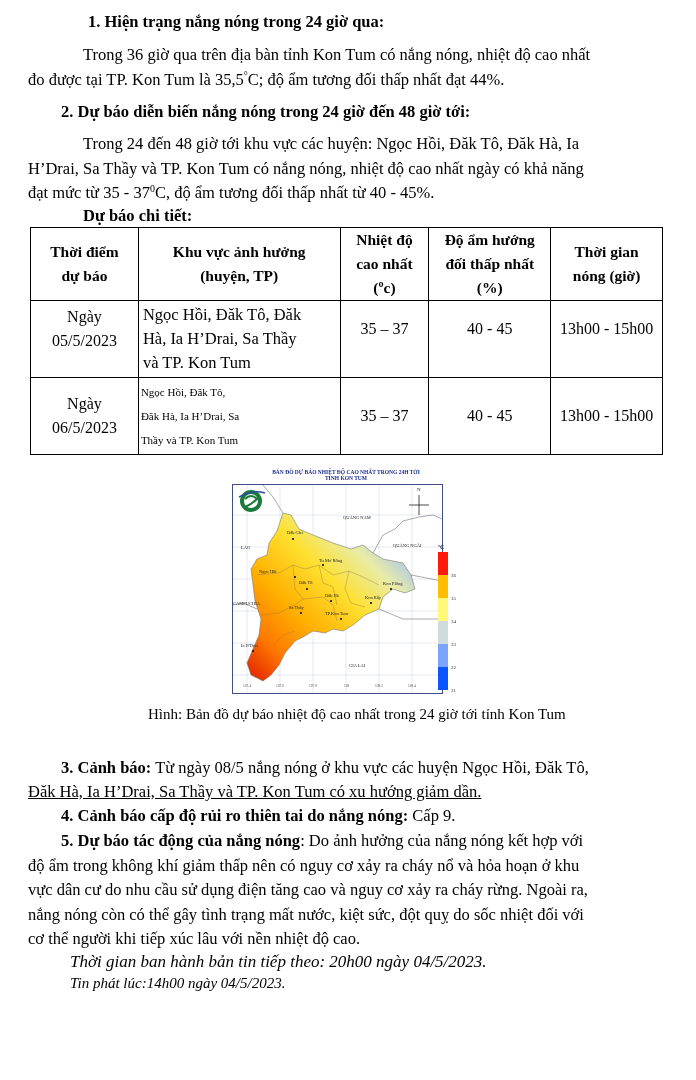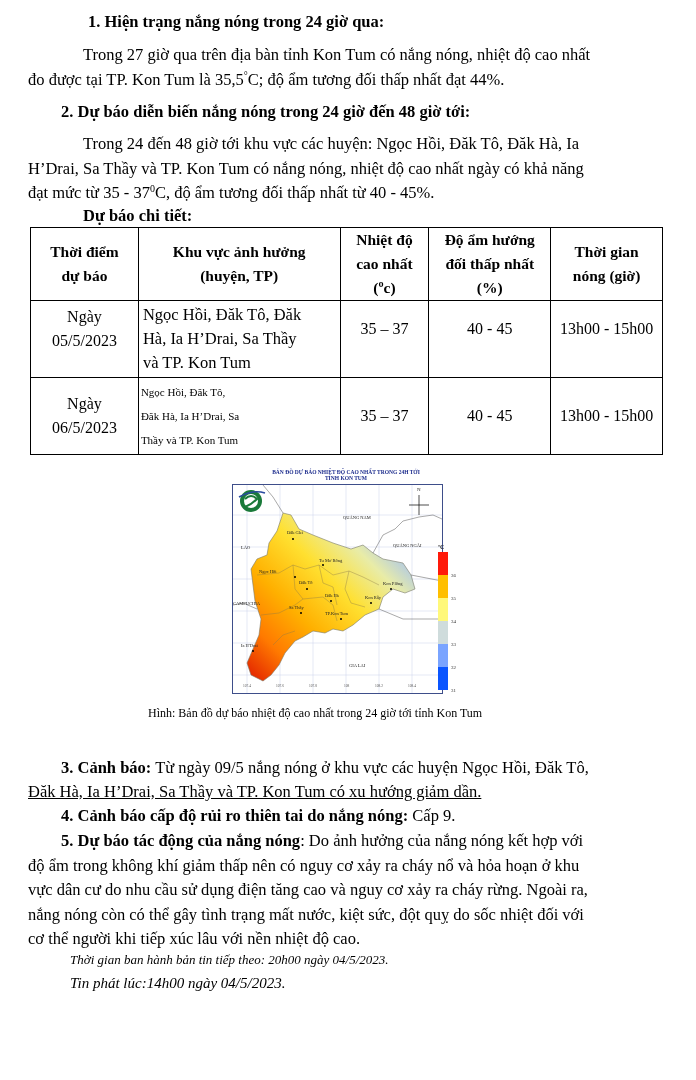--- a/index.html
+++ b/index.html
@@ -18,21 +18,21 @@
   .legend { position:absolute; left:206px; top:84px; width:10px; }
   .legend div { width:10px; height:23px; }
   .legend-lbl { position:absolute; left:219px; font-size:5px; color:#333; }
   .maplabel { position:absolute; font-size:4.5px; color:#222; white-space:nowrap; }
   .tick { position:absolute; font-size:3.5px; color:#555; }
 </style>
 </head>
 <body>
 
 <div class="abs h" style="left:61px; top:12px;margin-left:27px;">1.  Hiện trạng nắng nóng trong 24 giờ qua:</div>
-<div class="abs" style="left:83px; top:45px;">Trong 27 giờ qua trên địa bàn tỉnh Kon Tum có nắng nóng, nhiệt độ cao nhất</div>
+<div class="abs" style="left:83px; top:45px;">Trong 36 giờ qua trên địa bàn tỉnh Kon Tum có nắng nóng, nhiệt độ cao nhất</div>
 <div class="abs" style="left:28px; top:70px;"><span>đo được tại TP. Kon Tum là 35,5</span><sup>°</sup><span>C; độ ẩm tương đối thấp nhất đạt 44%.</span></div>
 
 <div class="abs h" style="left:61px; top:102px;">2.  Dự báo diễn biến nắng nóng trong 24 giờ đến 48 giờ tới:</div>
 <div class="abs" style="left:83px; top:134px;">Trong 24 đến 48 giờ tới khu vực các huyện: Ngọc Hồi, Đăk Tô, Đăk Hà, Ia</div>
 <div class="abs" style="left:28px; top:159px;">H’Drai, Sa Thầy và TP. Kon Tum có nắng nóng, nhiệt độ cao nhất ngày có khả năng</div>
 <div class="abs" style="left:28px; top:183px;"><span>đạt mức từ 35 - 37</span><sup>0</sup><span>C, độ ẩm tương đối thấp nhất từ 40 - 45%.</span></div>
 <div class="abs h" style="left:83px; top:206px;">Dự báo chi tiết:</div>
 
 <table class="fc">
   <colgroup>
@@ -175,27 +175,27 @@
     <div style="background:#0a55ff"></div>
   </div>
   <div class="legend-lbl" style="top:105px;">36</div>
   <div class="legend-lbl" style="top:128px;">35</div>
   <div class="legend-lbl" style="top:151px;">34</div>
   <div class="legend-lbl" style="top:174px;">33</div>
   <div class="legend-lbl" style="top:197px;">32</div>
   <div class="legend-lbl" style="top:220px;">31</div>
 </div>
 
-<div class="abs" style="left:148px; top:706px; font-size:12px;">Hình: Bản đồ dự báo nhiệt độ cao nhất trong 24 giờ tới tỉnh Kon Tum</div>
-
-<div class="abs" style="left:61px; top:758px;"><span class="h">3.  Cảnh báo:</span><span> Từ ngày 09/5 nắng nóng ở khu vực các huyện Ngọc Hồi, Đăk Tô,</span></div>
+<div class="abs" style="left:148px; top:706px; font-size:15px;">Hình: Bản đồ dự báo nhiệt độ cao nhất trong 24 giờ tới tỉnh Kon Tum</div>
+
+<div class="abs" style="left:61px; top:758px;"><span class="h">3.  Cảnh báo:</span><span> Từ ngày 08/5 nắng nóng ở khu vực các huyện Ngọc Hồi, Đăk Tô,</span></div>
 <div class="abs" style="left:28px; top:782px;text-decoration:underline;">Đăk Hà, Ia H’Drai, Sa Thầy và TP. Kon Tum có xu hướng giảm dần.</div>
 
 <div class="abs" style="left:61px; top:806px;"><span class="h">4.  Cảnh báo cấp độ rủi ro thiên tai do nắng nóng:</span><span> Cấp 9.</span></div>
 
 <div class="abs" style="left:61px; top:831px;"><span class="h">5.  Dự báo tác động của nắng nóng</span><span>: Do ảnh hưởng của nắng nóng kết hợp với</span></div>
 <div class="abs" style="left:28px; top:856px;">độ ẩm trong không khí giảm thấp nên có nguy cơ xảy ra cháy nổ và hỏa hoạn ở khu</div>
 <div class="abs" style="left:28px; top:880px;">vực dân cư do nhu cầu sử dụng điện tăng cao và nguy cơ xảy ra cháy rừng. Ngoài ra,</div>
 <div class="abs" style="left:28px; top:905px;">nắng nóng còn có thể gây tình trạng mất nước, kiệt sức, đột quỵ do sốc nhiệt đối với</div>
 <div class="abs" style="left:28px; top:929px;">cơ thể người khi tiếp xúc lâu với nền nhiệt độ cao.</div>
 
-<div class="abs" style="left:70px; top:952px; font-style:italic; font-size:13px;">Thời gian ban hành bản tin tiếp theo: 20h00 ngày 04/5/2023.</div>
+<div class="abs" style="left:70px; top:952px; font-style:italic; font-size:17px;">Thời gian ban hành bản tin tiếp theo: 20h00 ngày 04/5/2023.</div>
 <div class="abs" style="left:70px; top:975px; font-style:italic; font-size:15px;">Tin phát lúc:14h00 ngày 04/5/2023.</div>
 
 </body></html>

